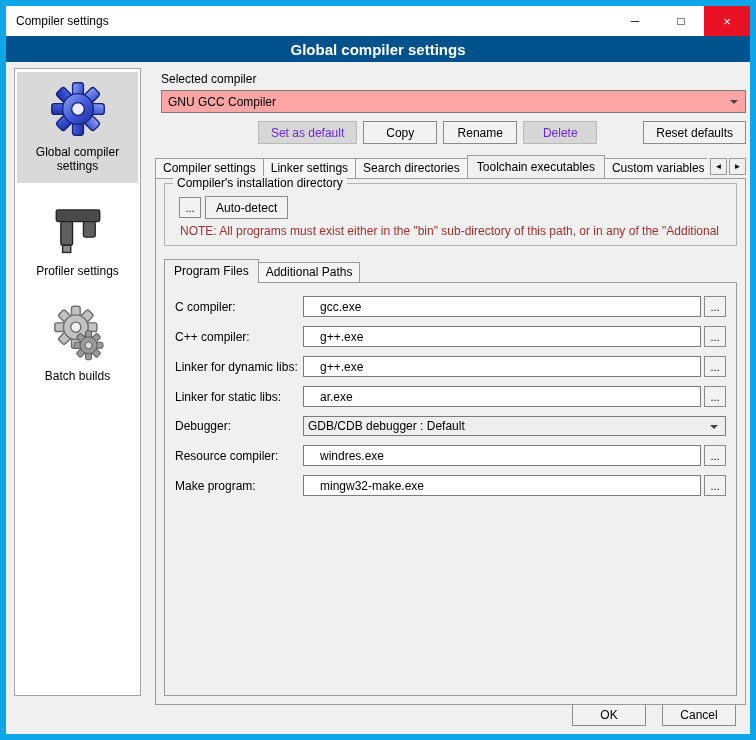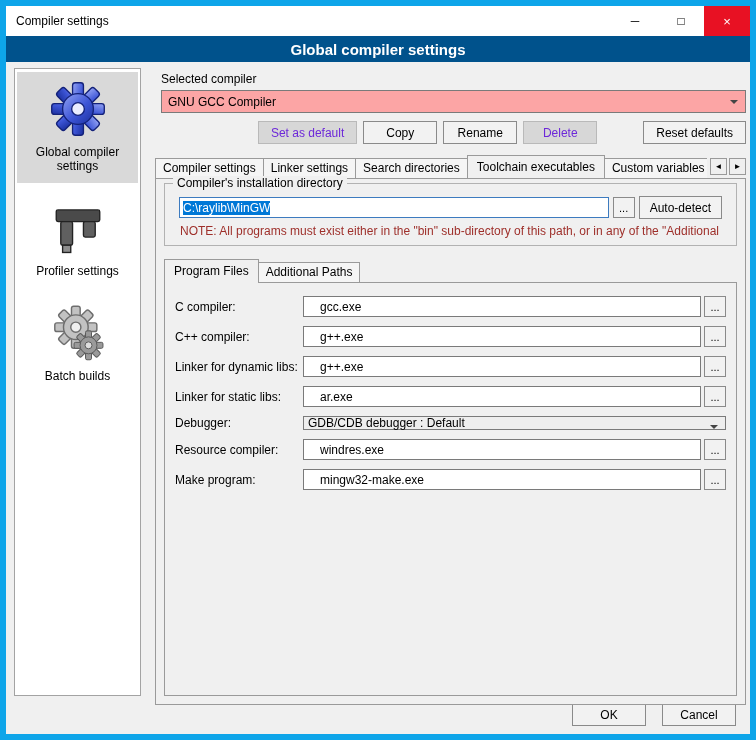--- a/index.html
+++ b/index.html
@@ -59,21 +59,21 @@
   .small-btn { width:22px; height:21px; background:#f2f2f2; border:1px solid #8a8a8a; font-size:11px; font-family:inherit; display:flex; align-items:center; justify-content:center; cursor:pointer; }
   .note { color:var(--note-red,#9e2f2a); margin:5px 1px 1px; white-space:nowrap; overflow:hidden; }
 
   .subtabs { display:flex; align-items:flex-end; margin:12px 8px 0; height:24px; }
   .sub-panel { flex:1; margin:0 8px 8px; border:1px solid #9a9a9a; background:#f0f0f0; position:relative; z-index:1; padding:13px 10px; }
 
   .frow { display:flex; align-items:center; margin-bottom:9px; }
   .flabel { width:128px; }
   .finput { flex:1; height:21px; background:#fff; border:1px solid #7a7a7a; display:flex; align-items:center; padding:0 16px; white-space:nowrap; overflow:hidden; cursor:text; }
   .fbtn { margin-left:3px; }
-  .fselect { flex:1; height:14px; background:#eee; border:1px solid #7a7a7a; display:flex; align-items:center; padding:0 22px 0 4px; position:relative; cursor:default; }
+  .fselect { flex:1; height:20px; background:#eee; border:1px solid #7a7a7a; display:flex; align-items:center; padding:0 22px 0 4px; position:relative; cursor:default; }
 
   .footer { position:absolute; right:14px; bottom:18px; display:flex; gap:16px; }
 </style>
 </head>
 <body>
 
 <div class="window">
 
   <div class="titlebar">
     <div class="tb-title">Compiler settings</div>
@@ -182,23 +182,20 @@
               <span>►</span>
             </div>
         </div>
       </div>
 
       <div class="panel">
 
         <div class="groupbox">
           <div class="gb-legend">Compiler's installation directory</div>
           <div class="dir-row">
-            <div class="dir-input">
-              <span class="sel">C:\raylib\MinGW</span>
-            </div>
             <button class="small-btn">...</button>
             <button class="btn slim">Auto-detect</button>
           </div>
           <div class="note">NOTE: All programs must exist either in the "bin" sub-directory of this path, or in any of the "Additional</div>
         </div>
 
         <div class="subtabs">
           <div class="tab active">Program Files</div>
           <div class="tab">Additional Paths</div>
         </div>

